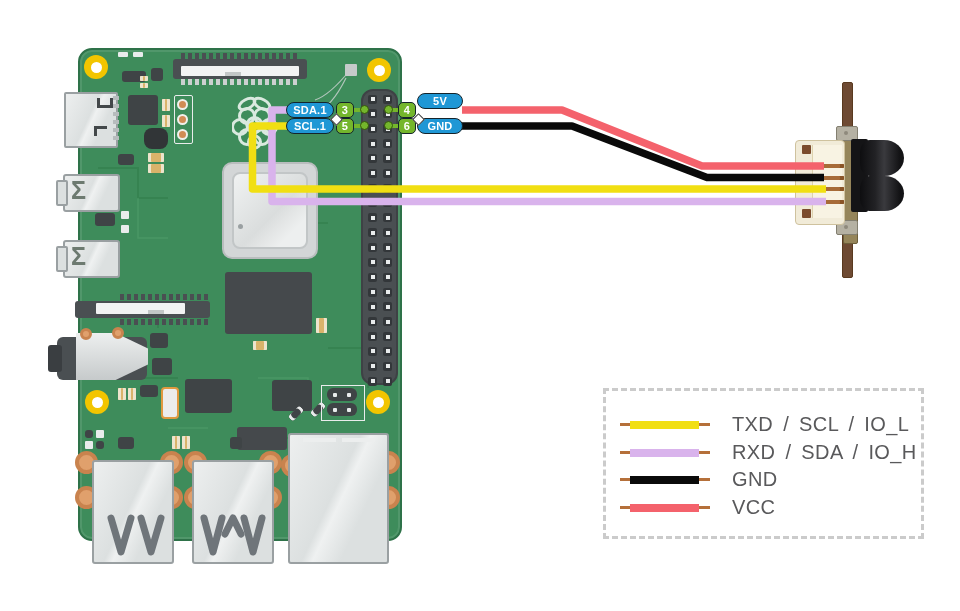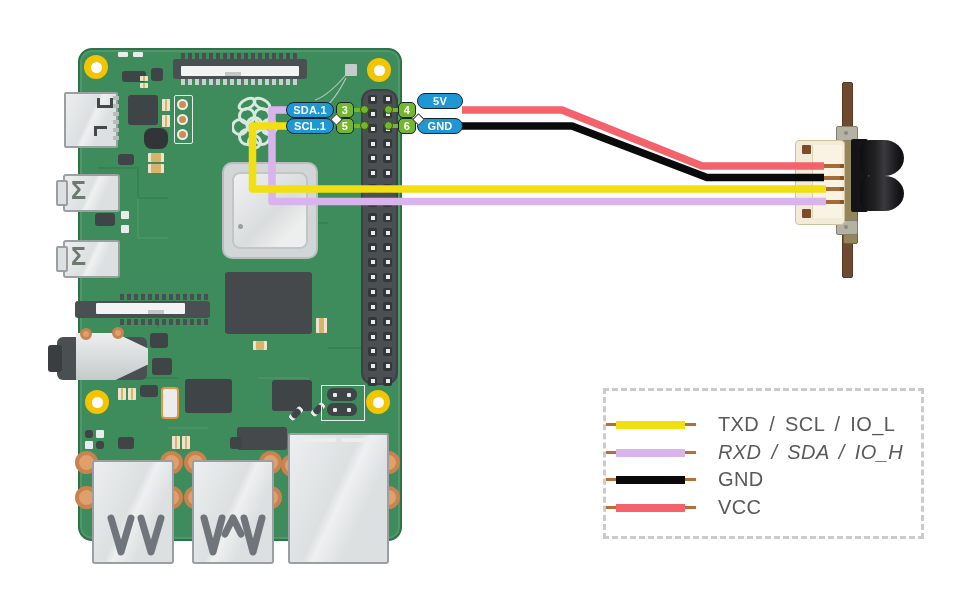--- a/index.html
+++ b/index.html
@@ -43,21 +43,21 @@
   .housing{background:#F1EBD8;border:1.5px solid #CFC29E;border-radius:4px;}
   .housing-inner{background:#F8F3E3;border-left:1px solid #DDD2AE;}
   .brown-sq{background:#7B4B2C;border-radius:1px;}
   .copper-pin{background:#A76B38;border-radius:1px;box-shadow:inset -4px 0 0 #8A5427;}
   .lens-base{background:#141416;border-radius:2px;}
   .lens-bulge{background:linear-gradient(90deg,#0E0E10 0%,#222225 35%,#3A3A3E 55%,#131315 90%);
               border-radius:10px 20px 20px 10px / 12px 18px 18px 12px;}
 
   
   .legend{left:603px;top:388px;width:315px;height:145px;border:3px dashed #CBCBCB;background:#fff;}
-  .legend-row{position:absolute;left:0;height:27px;width:290px;text-align:right;}
+  .legend-row{position:absolute;left:14px;height:27px;width:290px;text-align:right;}
   .legend-line{position:absolute;left:0;top:12px;width:90px;height:3px;background:#B5703A;}
   .legend-bar{position:absolute;left:10px;top:10px;width:69px;height:8px;}
   .legend-label{position:absolute;left:112px;top:0;line-height:27px;font-size:20px;color:#59595B;
                 word-spacing:4px;letter-spacing:.4px;white-space:nowrap;}
 
   svg{display:block;}
 </style>
 </head>
 <body>
 
@@ -344,21 +344,21 @@
   </div>
 
   
   <div class="abs legend">
     <div>
         <div class="legend-row" style="top: 20px;">
           <div class="legend-line" style="background: rgb(181, 112, 58);"></div>
           <div class="legend-bar" style="background: rgb(241, 223, 18);"></div>
           <div class="legend-label">TXD / SCL / IO_L</div>
         </div>
-        <div class="legend-row" style="top: 47.5px; font-style: italic;">
+        <div class="legend-row" style="top: 47.5px;">
           <div class="legend-line" style="background: rgb(181, 112, 58);"></div>
           <div class="legend-bar" style="background: rgb(217, 179, 236);"></div>
           <div class="legend-label">RXD / SDA / IO_H</div>
         </div>
         <div class="legend-row" style="top: 75px;">
           <div class="legend-line" style="background: rgb(181, 112, 58);"></div>
           <div class="legend-bar" style="background: rgb(10, 10, 10);"></div>
           <div class="legend-label">GND</div>
         </div>
         <div class="legend-row" style="top: 102.5px;">

